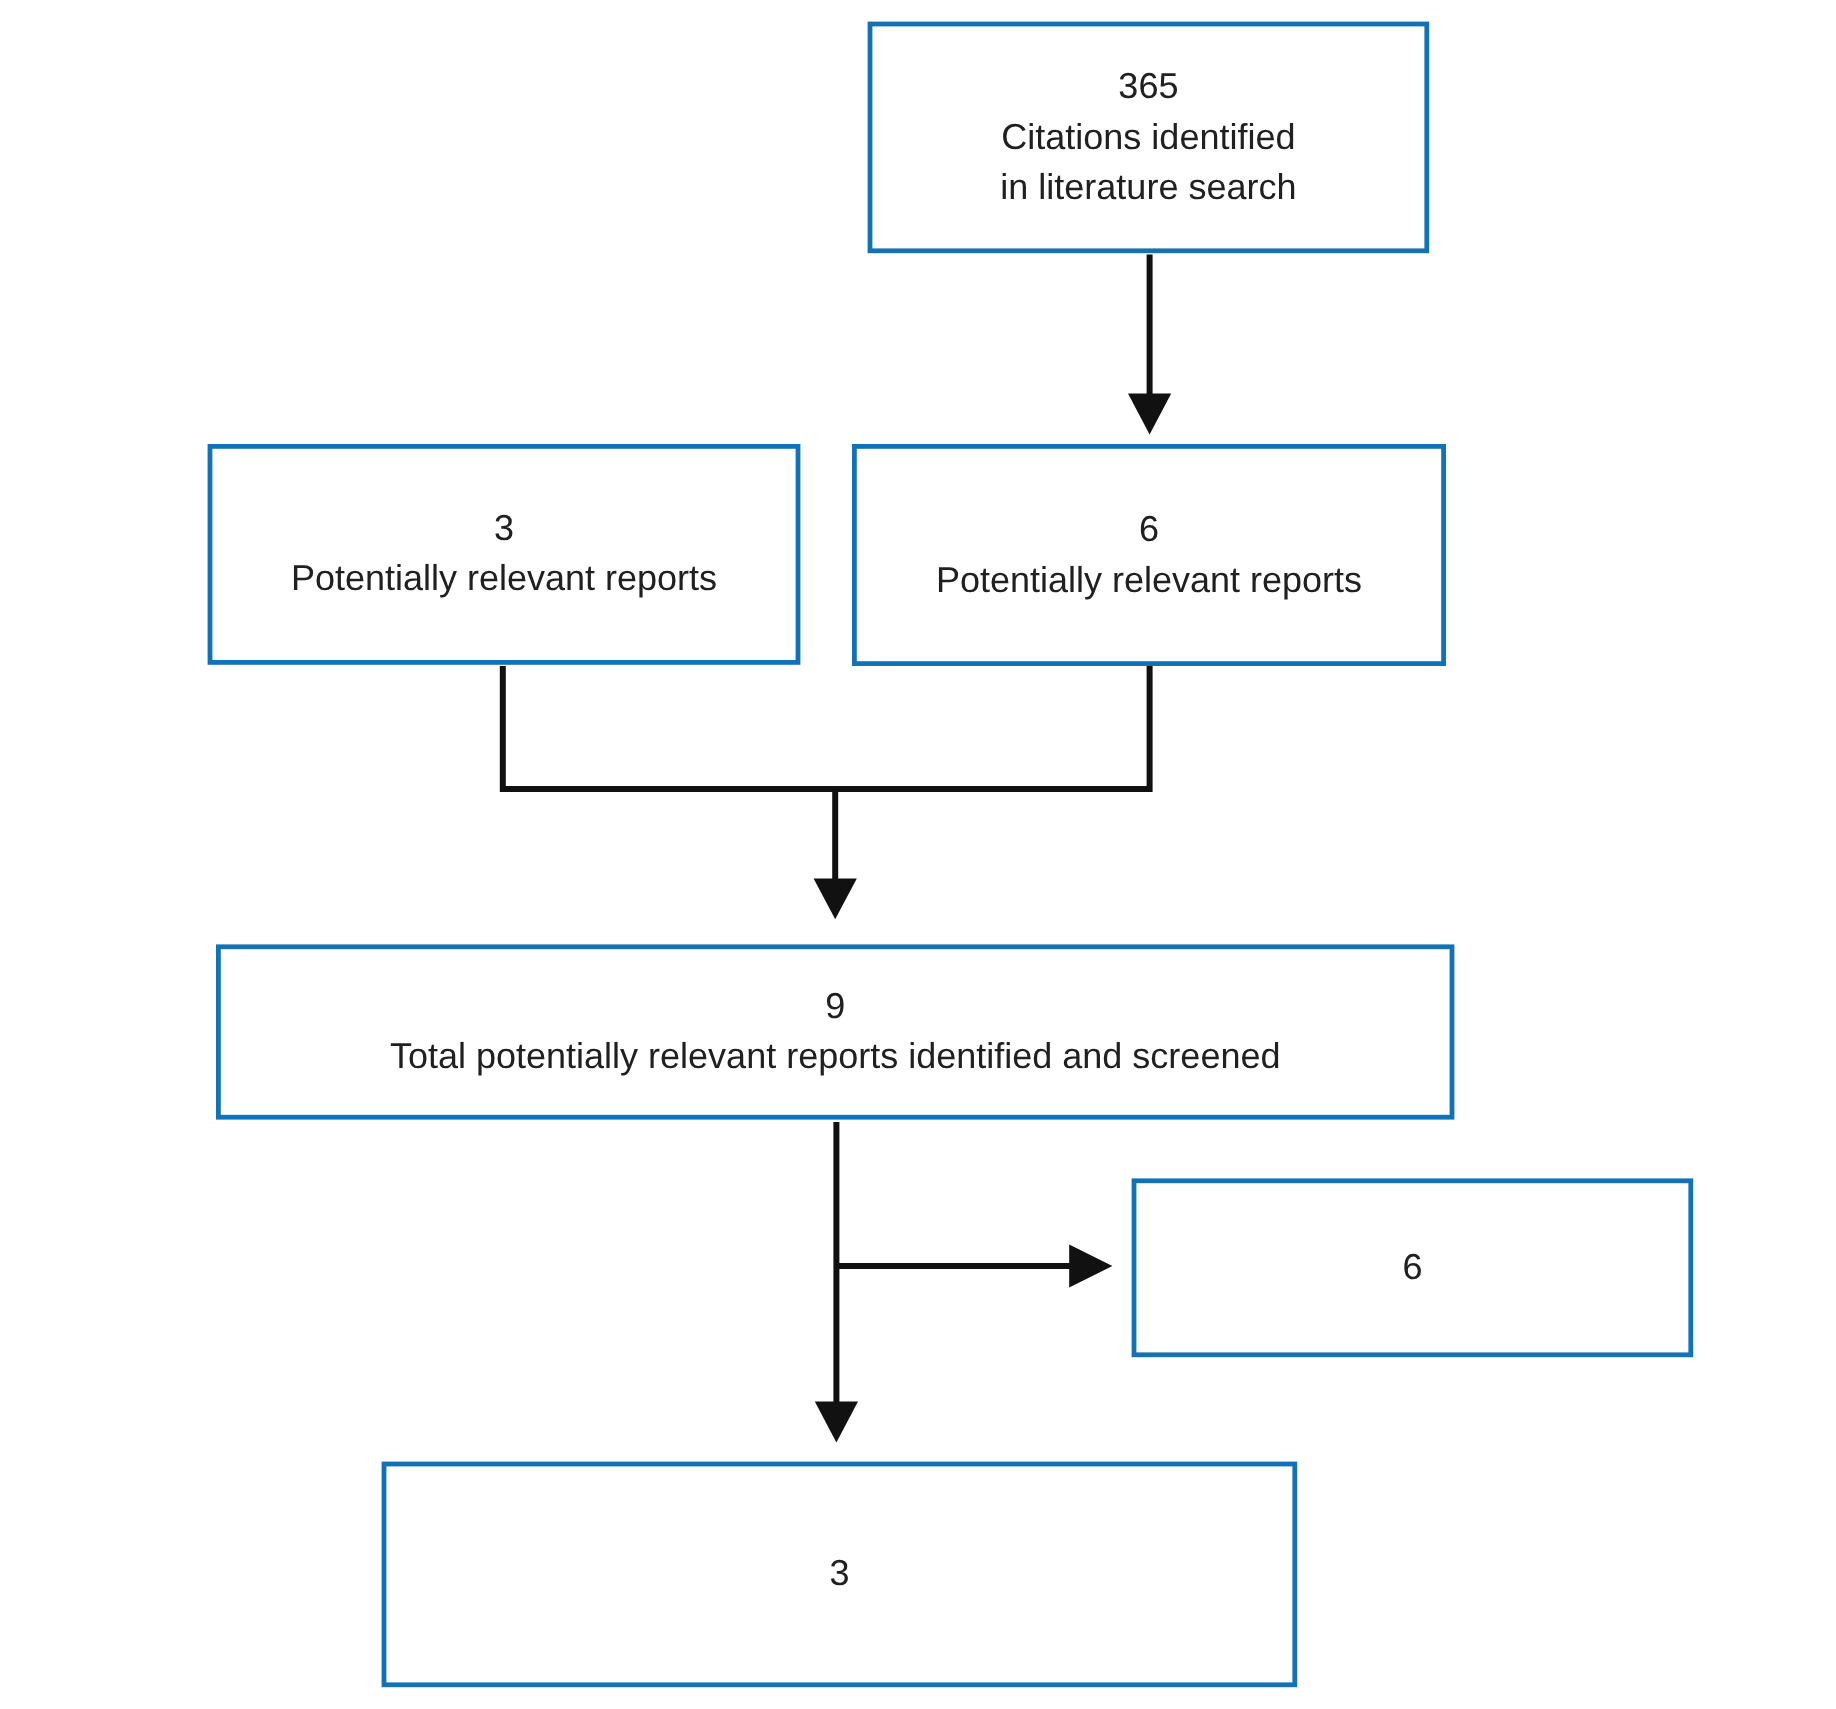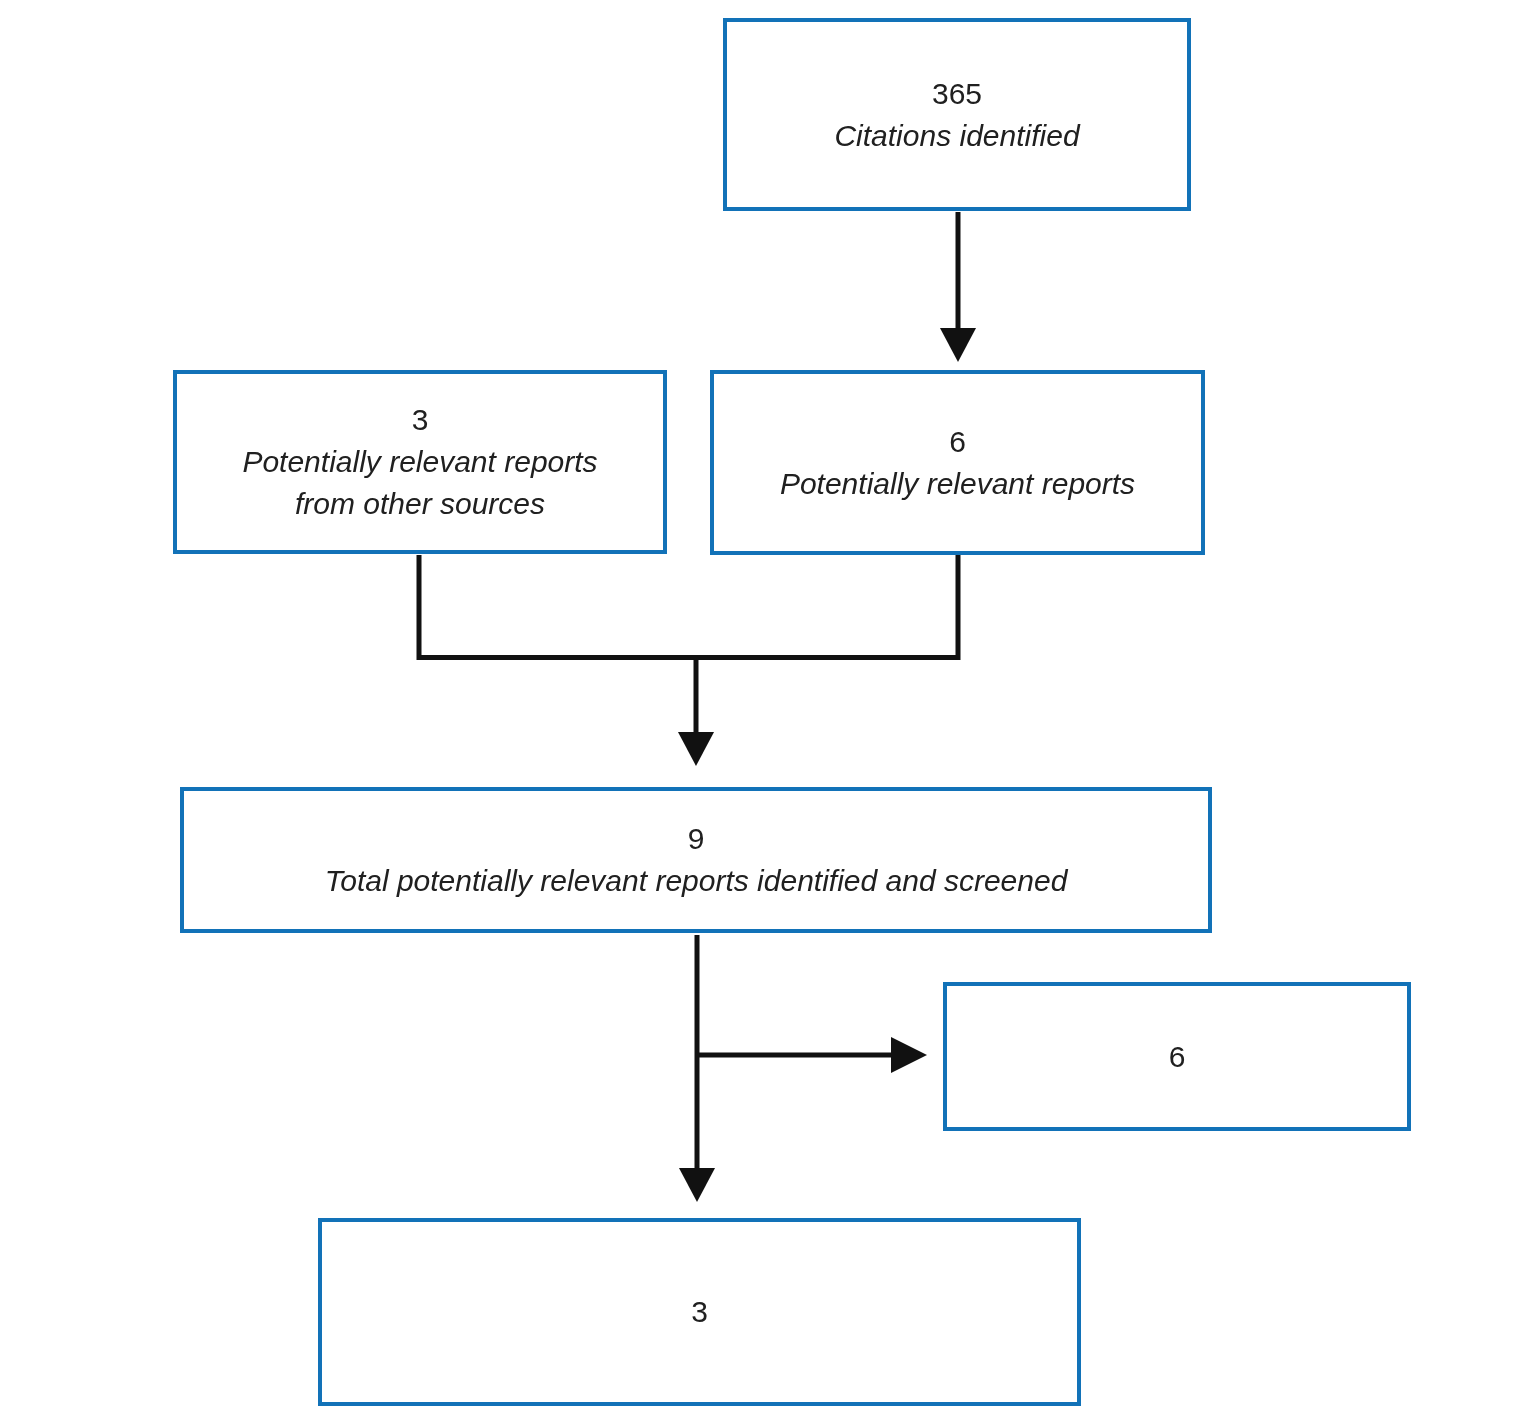--- a/index.html
+++ b/index.html
@@ -45,21 +45,21 @@
     flex-direction:column;
     align-items:center;
     justify-content:center;
     text-align:center;
     color:var(--text);
     font-size:30px;
     line-height:42px;
     padding:0 10px;
   }
   .node .count{white-space:pre;}
-  .node .line{white-space:pre;font-style:italic;}
+  .node .line{white-space:pre;}
 </style>
 </head>
 <body>
 
 <div class="canvas">
 
   <svg class="connectors" width="1530" height="1424" viewBox="0 0 1530 1424" aria-hidden="true">
 
     <g>
       <path class="edge" d="M958 212 V 330"></path>
@@ -78,26 +78,26 @@
     </g>
     <g>
       <path class="edge" d="M697 935 V 1170"></path>
       <polygon class="head" points="679,1168 715,1168 697,1202"></polygon>
     </g>
   </svg>
 
   <div class="node" style="left:723px;top:18px;width:468px;height:193px">
     <div class="count">365</div>
     <div class="line">Citations identified</div>
+    <div class="line">in literature search</div>
   </div>
 
   <div class="node" style="left:173px;top:370px;width:494px;height:184px">
     <div class="count">3</div>
     <div class="line">Potentially relevant reports</div>
-    <div class="line">from other sources</div>
   </div>
 
   <div class="node" style="left:710px;top:370px;width:495px;height:185px">
     <div class="count">6</div>
     <div class="line">Potentially relevant reports</div>
   </div>
 
   <div class="node" style="left:180px;top:787px;width:1032px;height:146px">
     <div class="count">9</div>
     <div class="line">Total potentially relevant reports identified and screened</div>

